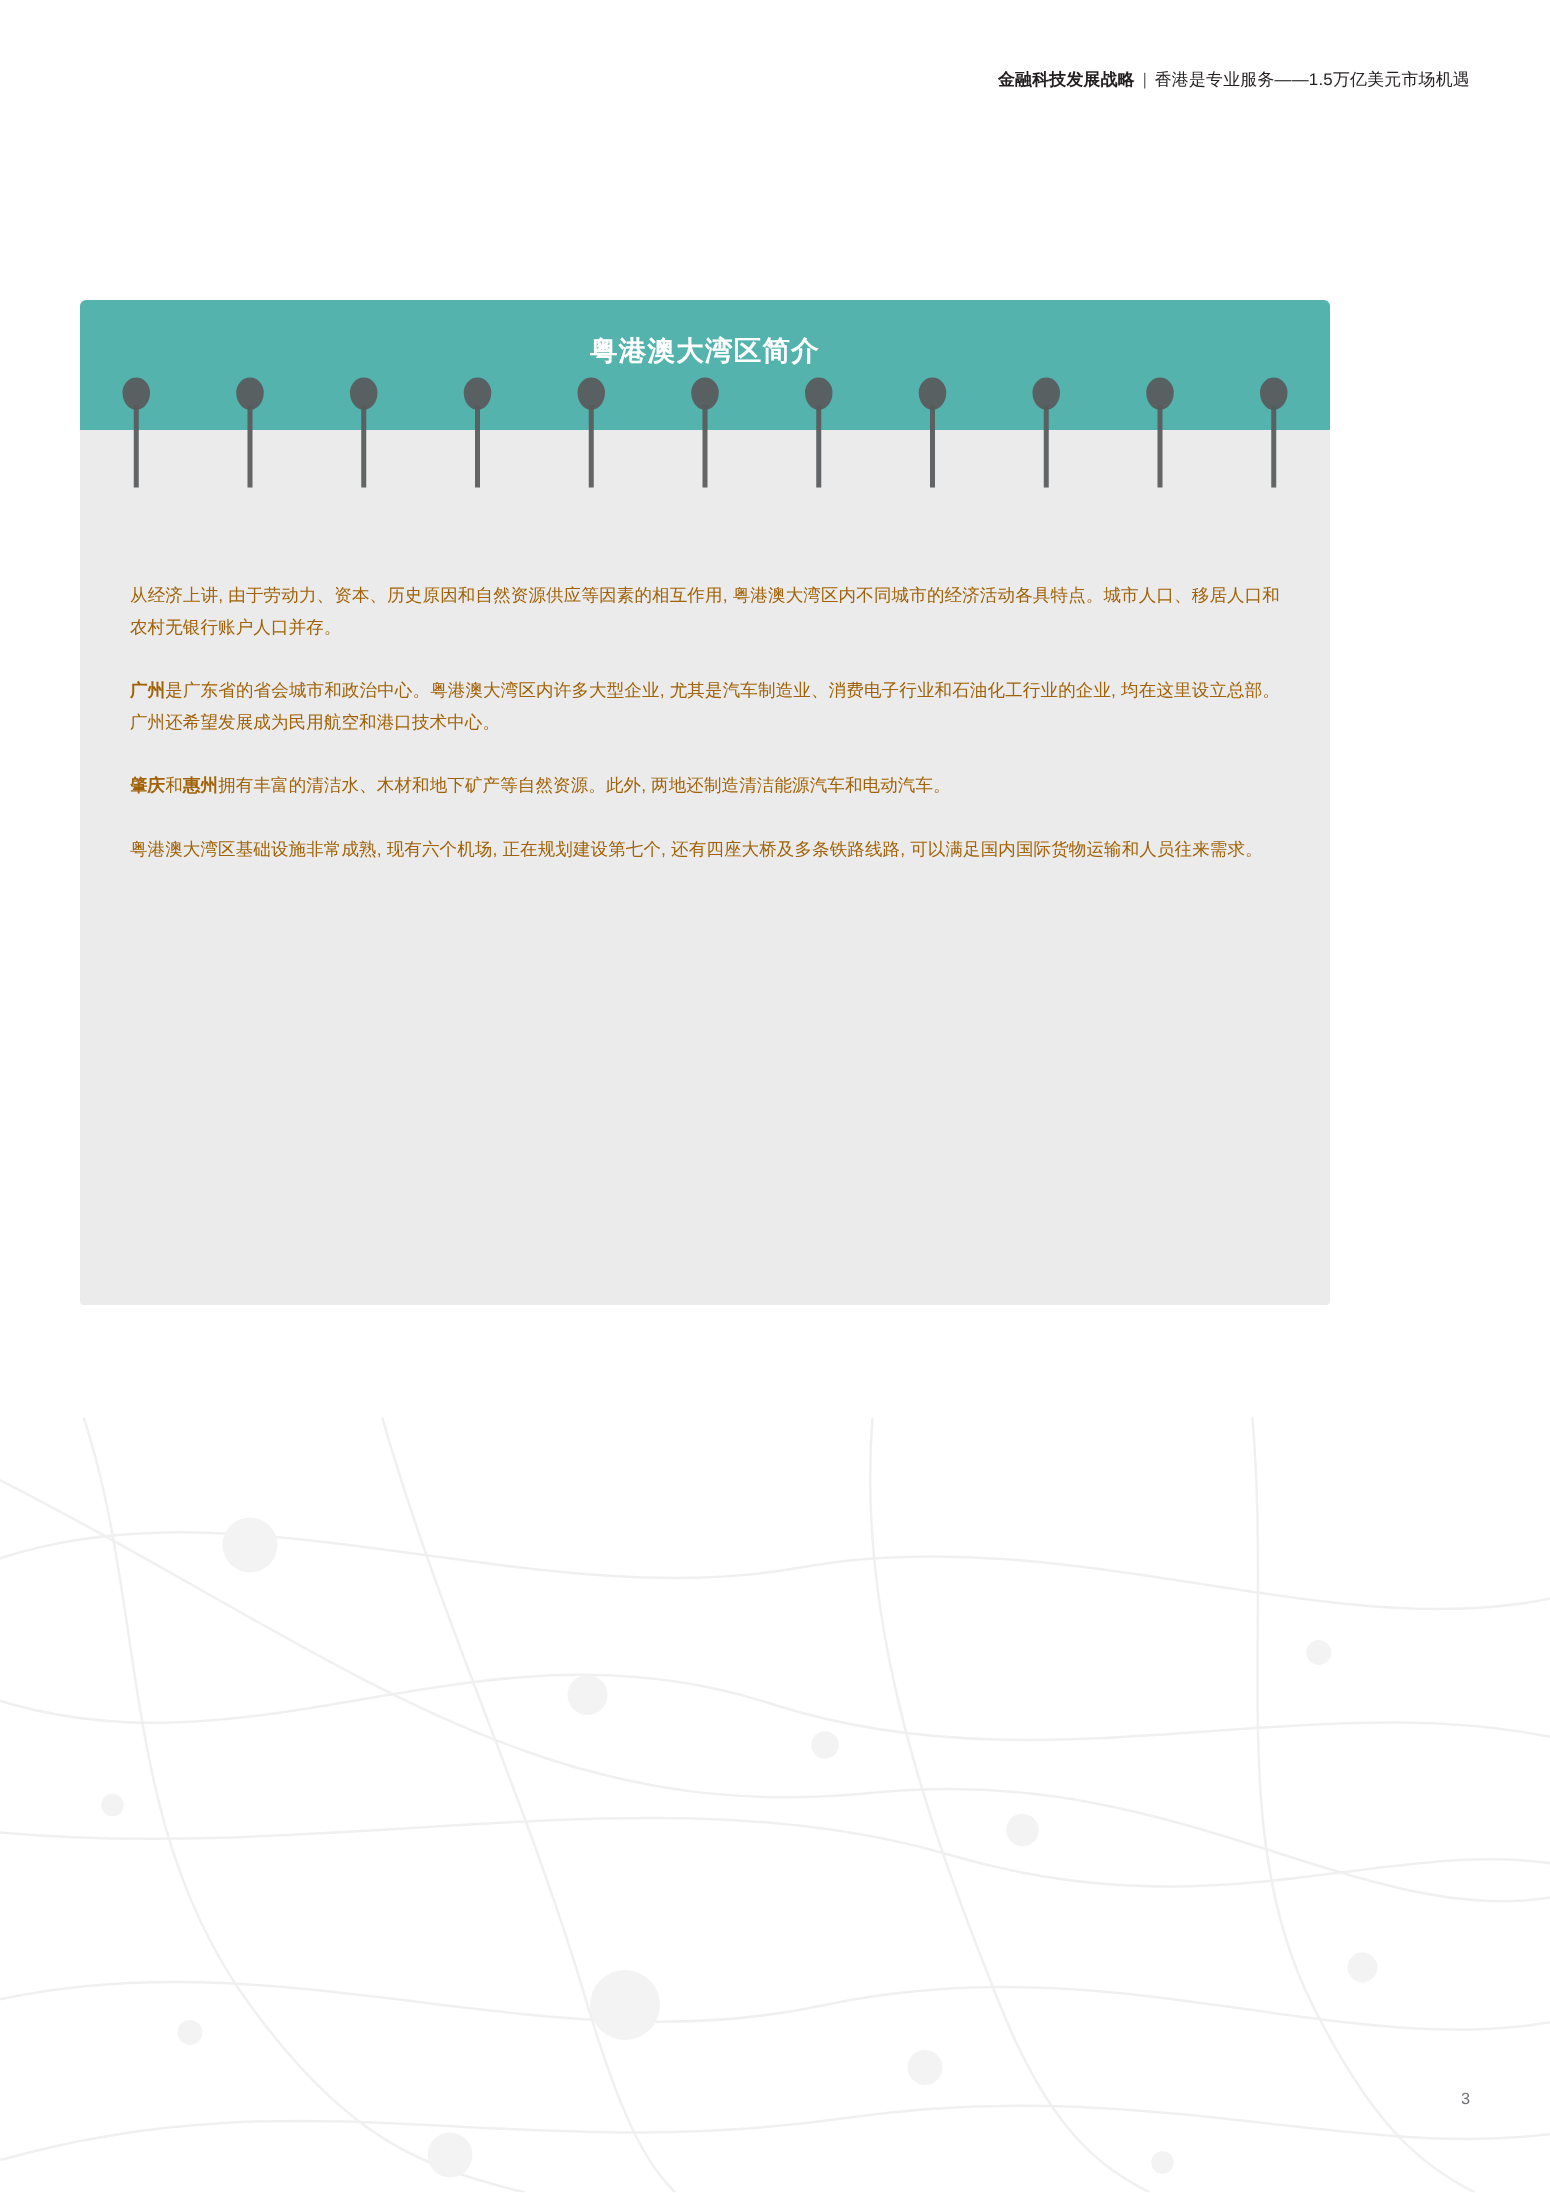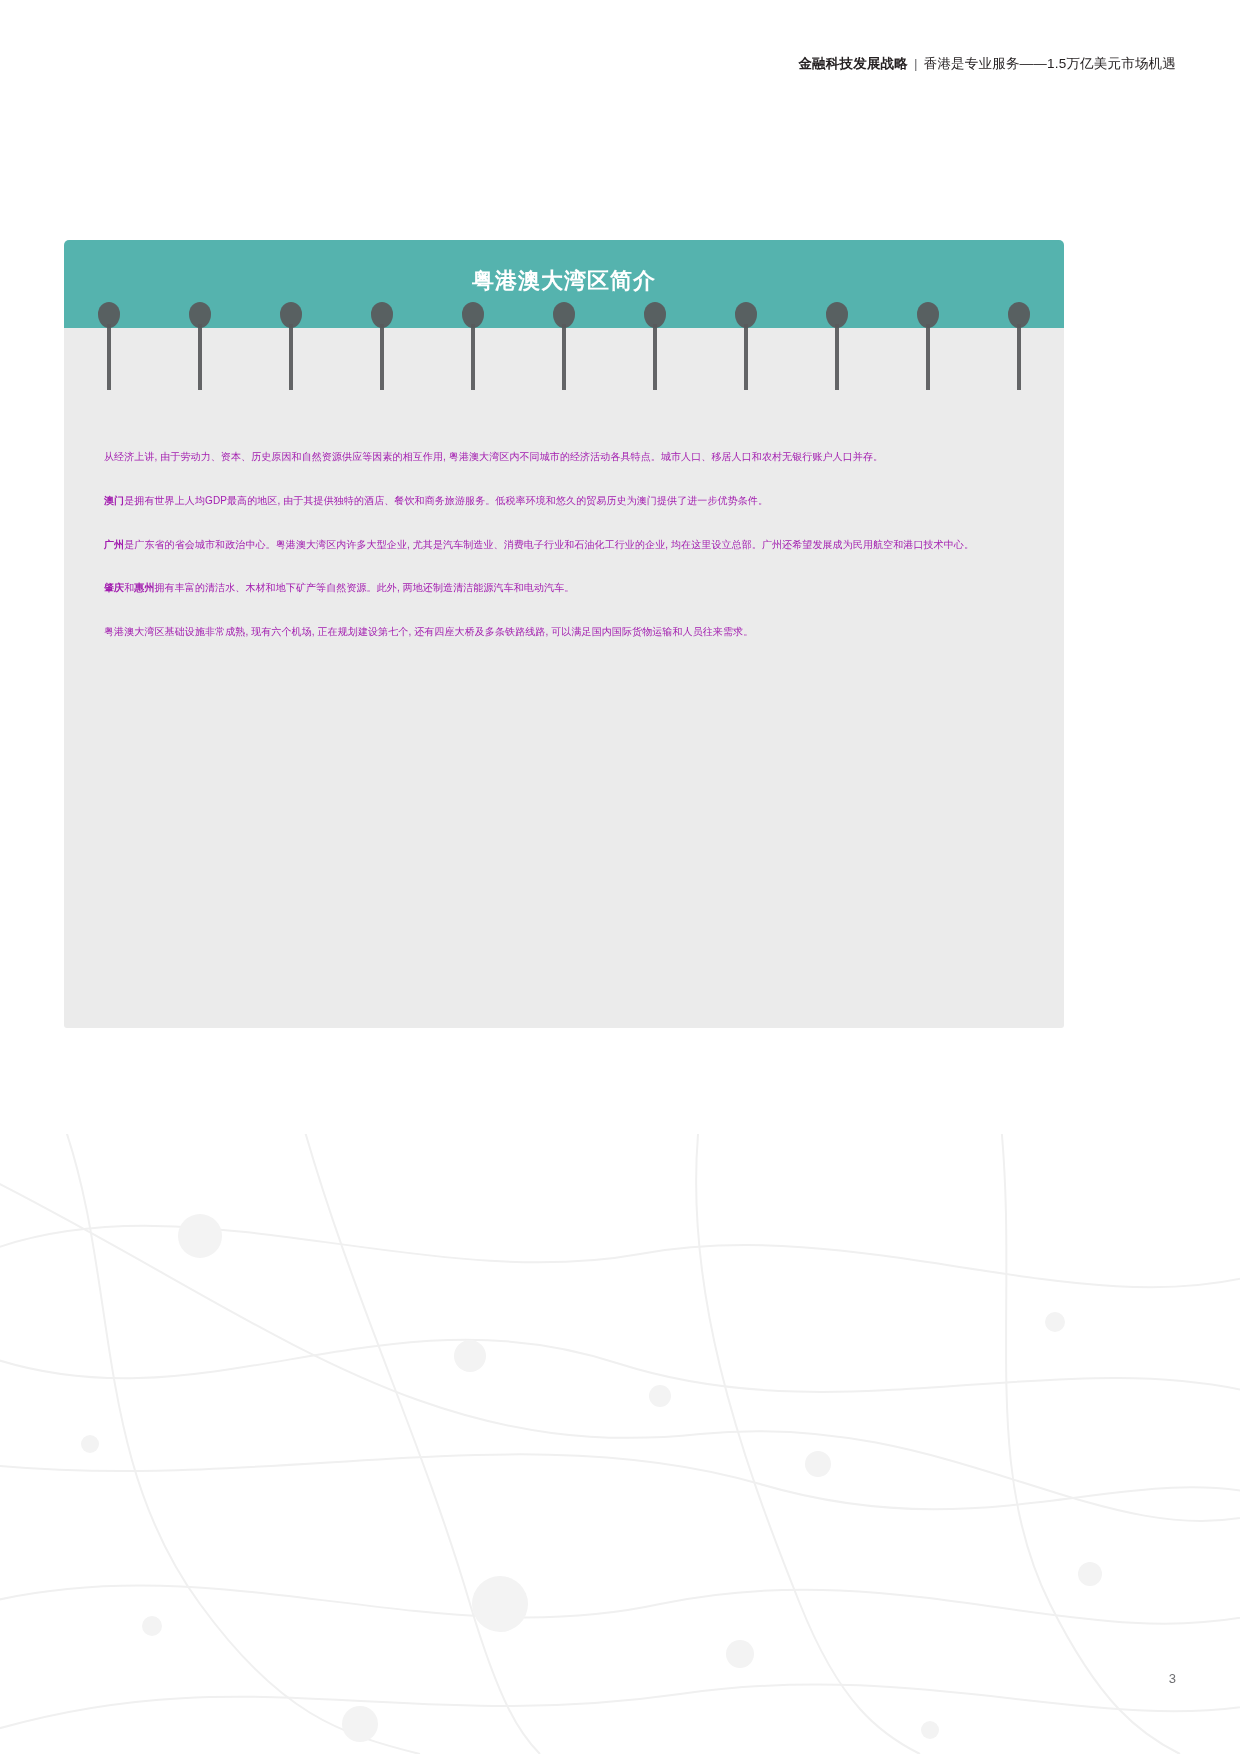--- a/index.html
+++ b/index.html
@@ -55,21 +55,21 @@
   
   .panel {
     position: absolute;
     left: 64px;
     top: 240px;
     width: 1000px;
     z-index: 2;
   }
   .title-bar {
     position: relative;
-    height: 88px;
+    height: 104px;
     background: #55b3ae;
     border-radius: 5px 5px 0 0;
     box-sizing: border-box;
   }
   .title-bar .title-text {
     position: absolute;
     left: 0;
     right: 0;
     top: 26px;
     text-align: center;
@@ -123,23 +123,23 @@
   .body-box {
     position: relative;
     background: #ebebeb;
     border-radius: 0 0 3px 3px;
     padding: 120px 40px 70px 40px;
     box-sizing: border-box;
     min-height: 700px;
   }
   .body-box p {
     margin: 0 0 26px 0;
-    font-size: 10px;
+    font-size: 14px;
     line-height: 1.78;
-    color: #a21caf;
+    color: #a16207;
     letter-spacing: 0.1px;
     text-align: justify;
   }
   .body-box p:last-child {
     margin-bottom: 0;
   }
   .body-box b {
     font-weight: bold;
   }
 
@@ -238,21 +238,20 @@
       </div>
       <div class="pin" style="left: 95.4545%;">
         <div class="pin-head" style="background: rgb(88, 89, 91);"></div>
         <div class="pin-stem" style="background: rgb(88, 89, 91);"></div>
       </div>
     </div>
 
   <div class="body-box">
     <div id="paragraphs">
         <p><span>从经济上讲, 由于劳动力、资本、历史原因和自然资源供应等因素的相互作用, 粤港澳大湾区内不同城市的经济活动各具特点。城市人口、移居人口和农村无银行账户人口并存。</span></p>
-        <p><b>澳门</b><span>是拥有世界上人均GDP最高的地区, 由于其提供独特的酒店、餐饮和商务旅游服务。低税率环境和悠久的贸易历史为澳门提供了进一步优势条件。</span></p>
         <p><b>广州</b><span>是广东省的省会城市和政治中心。粤港澳大湾区内许多大型企业, 尤其是汽车制造业、消费电子行业和石油化工行业的企业, 均在这里设立总部。广州还希望发展成为民用航空和港口技术中心。</span></p>
         <p><b>肇庆</b><span>和</span><b>惠州</b><span>拥有丰富的清洁水、木材和地下矿产等自然资源。此外, 两地还制造清洁能源汽车和电动汽车。</span></p>
         <p><span>粤港澳大湾区基础设施非常成熟, 现有六个机场, 正在规划建设第七个, 还有四座大桥及多条铁路线路, 可以满足国内国际货物运输和人员往来需求。</span></p>
       </div>
   </div>
 </div>
 
 <div class="page-number">3</div>
 
 </body></html>

